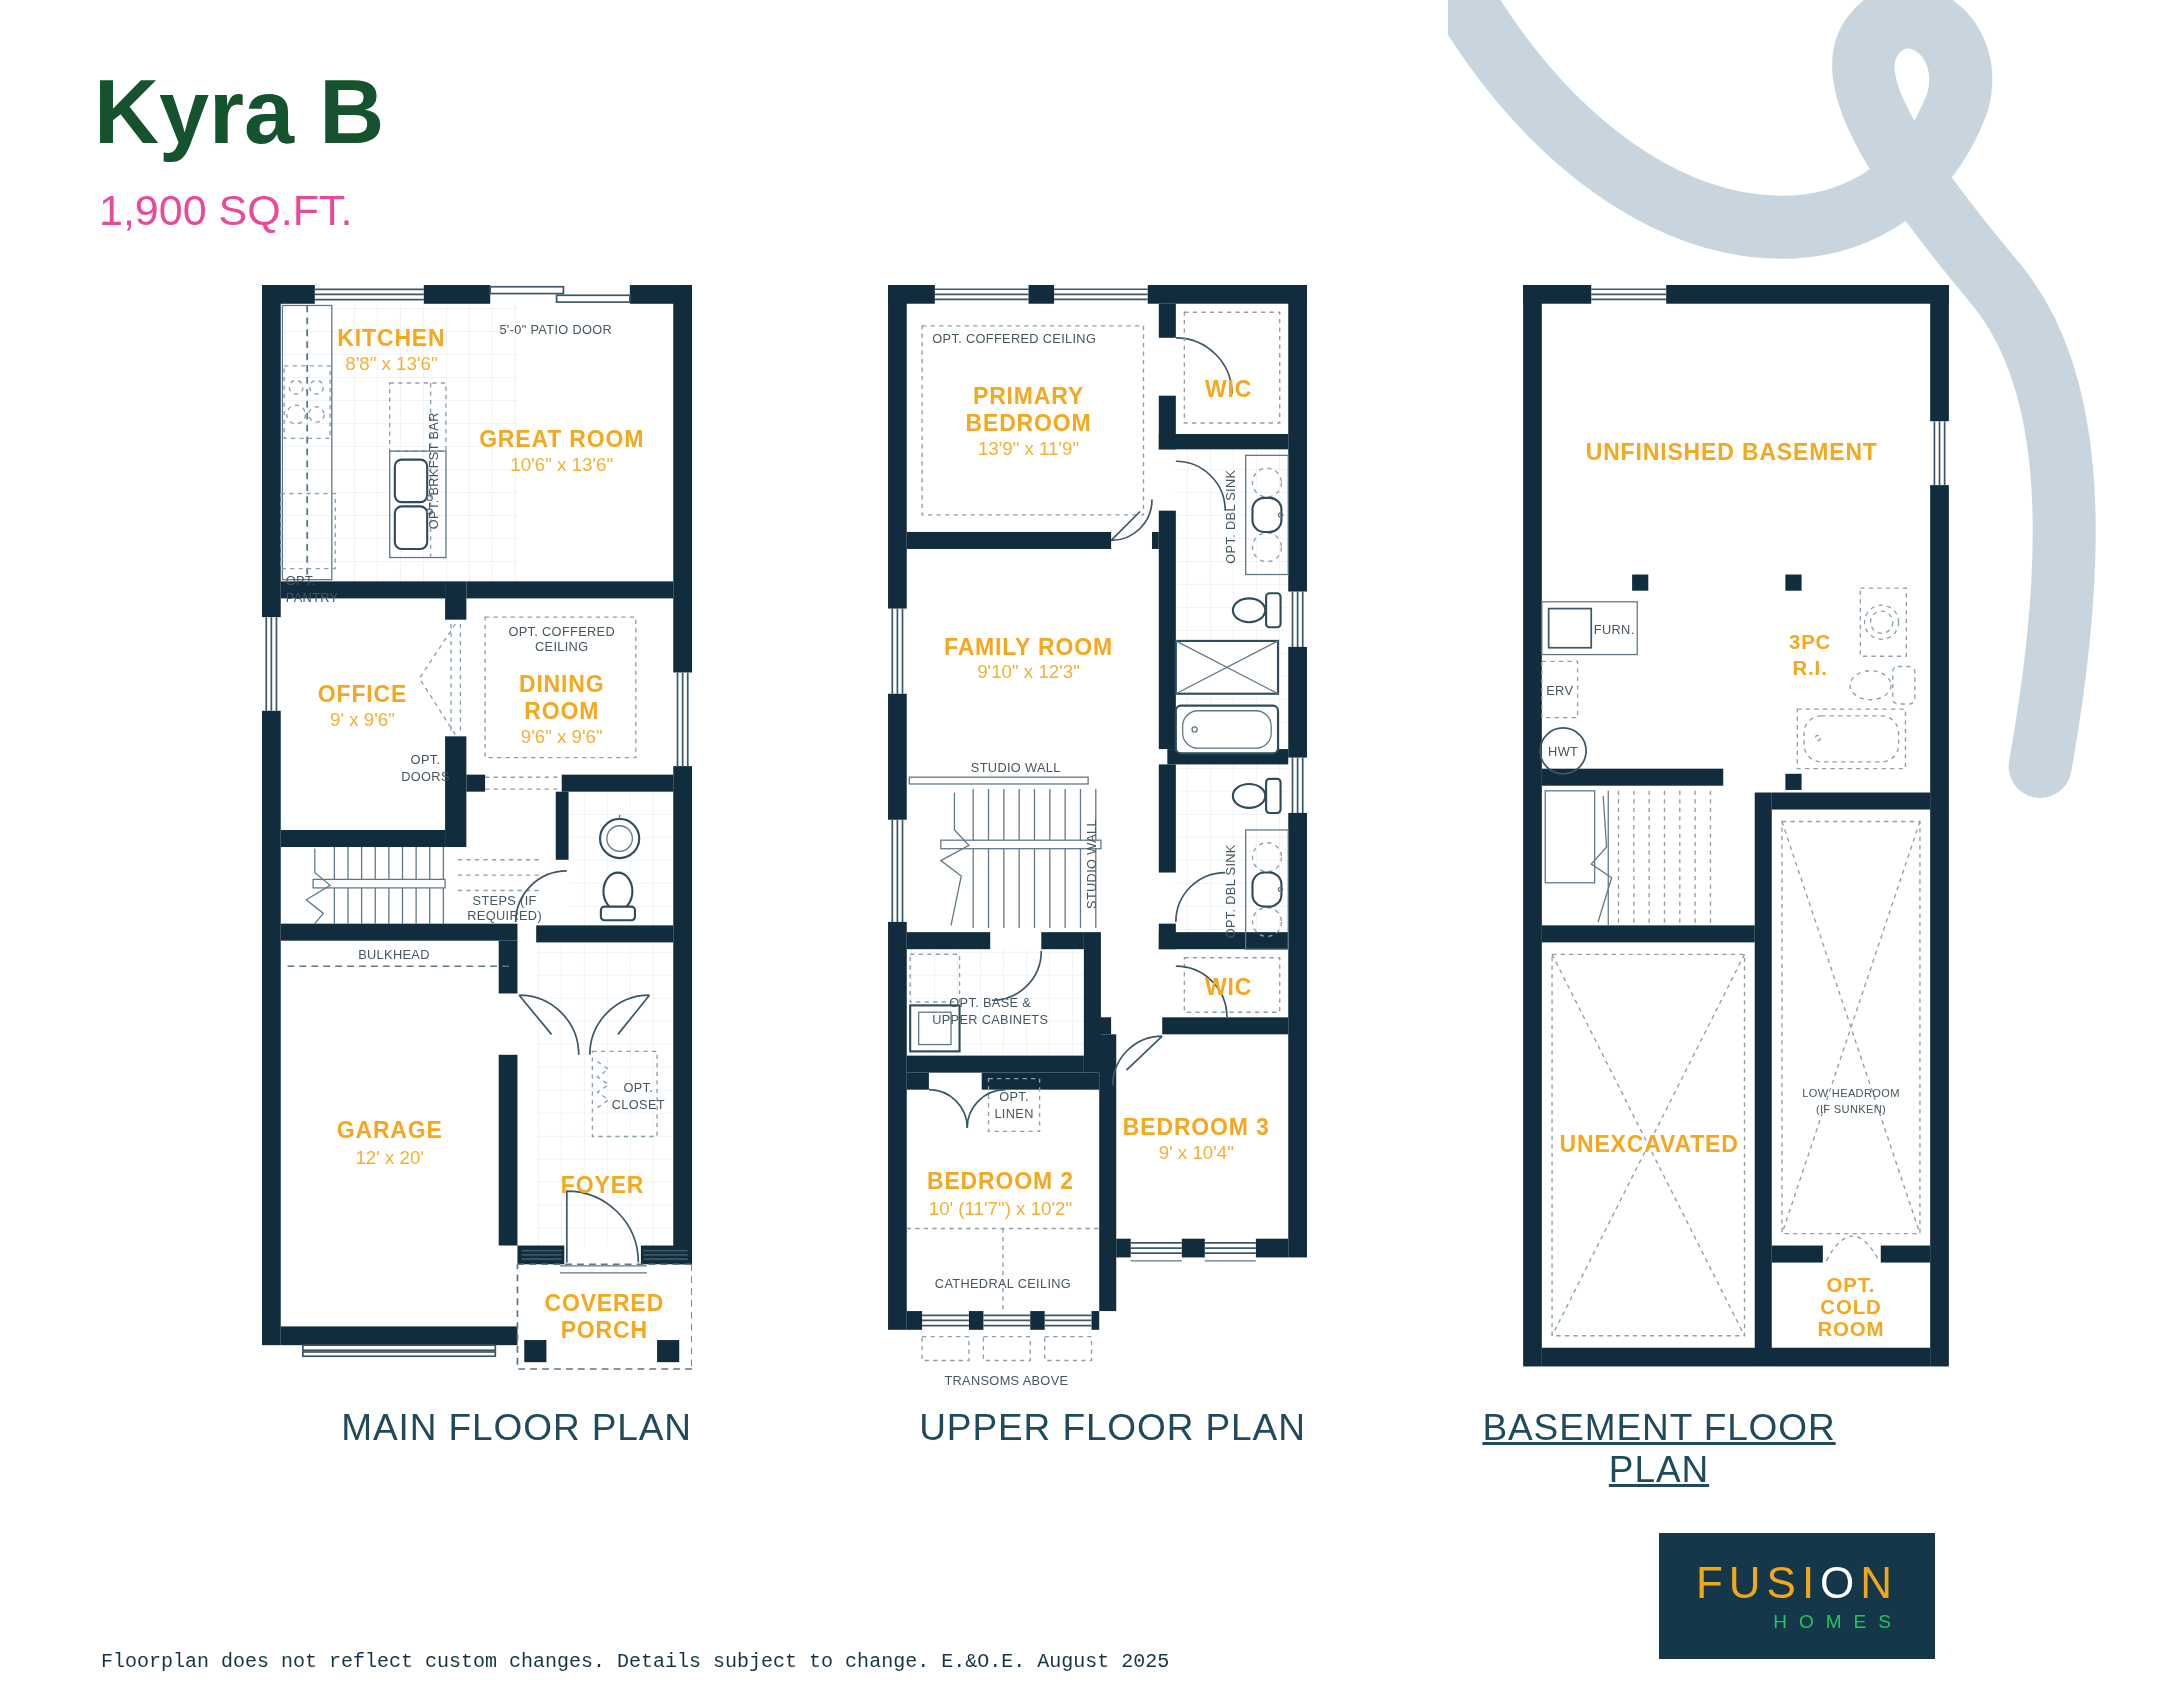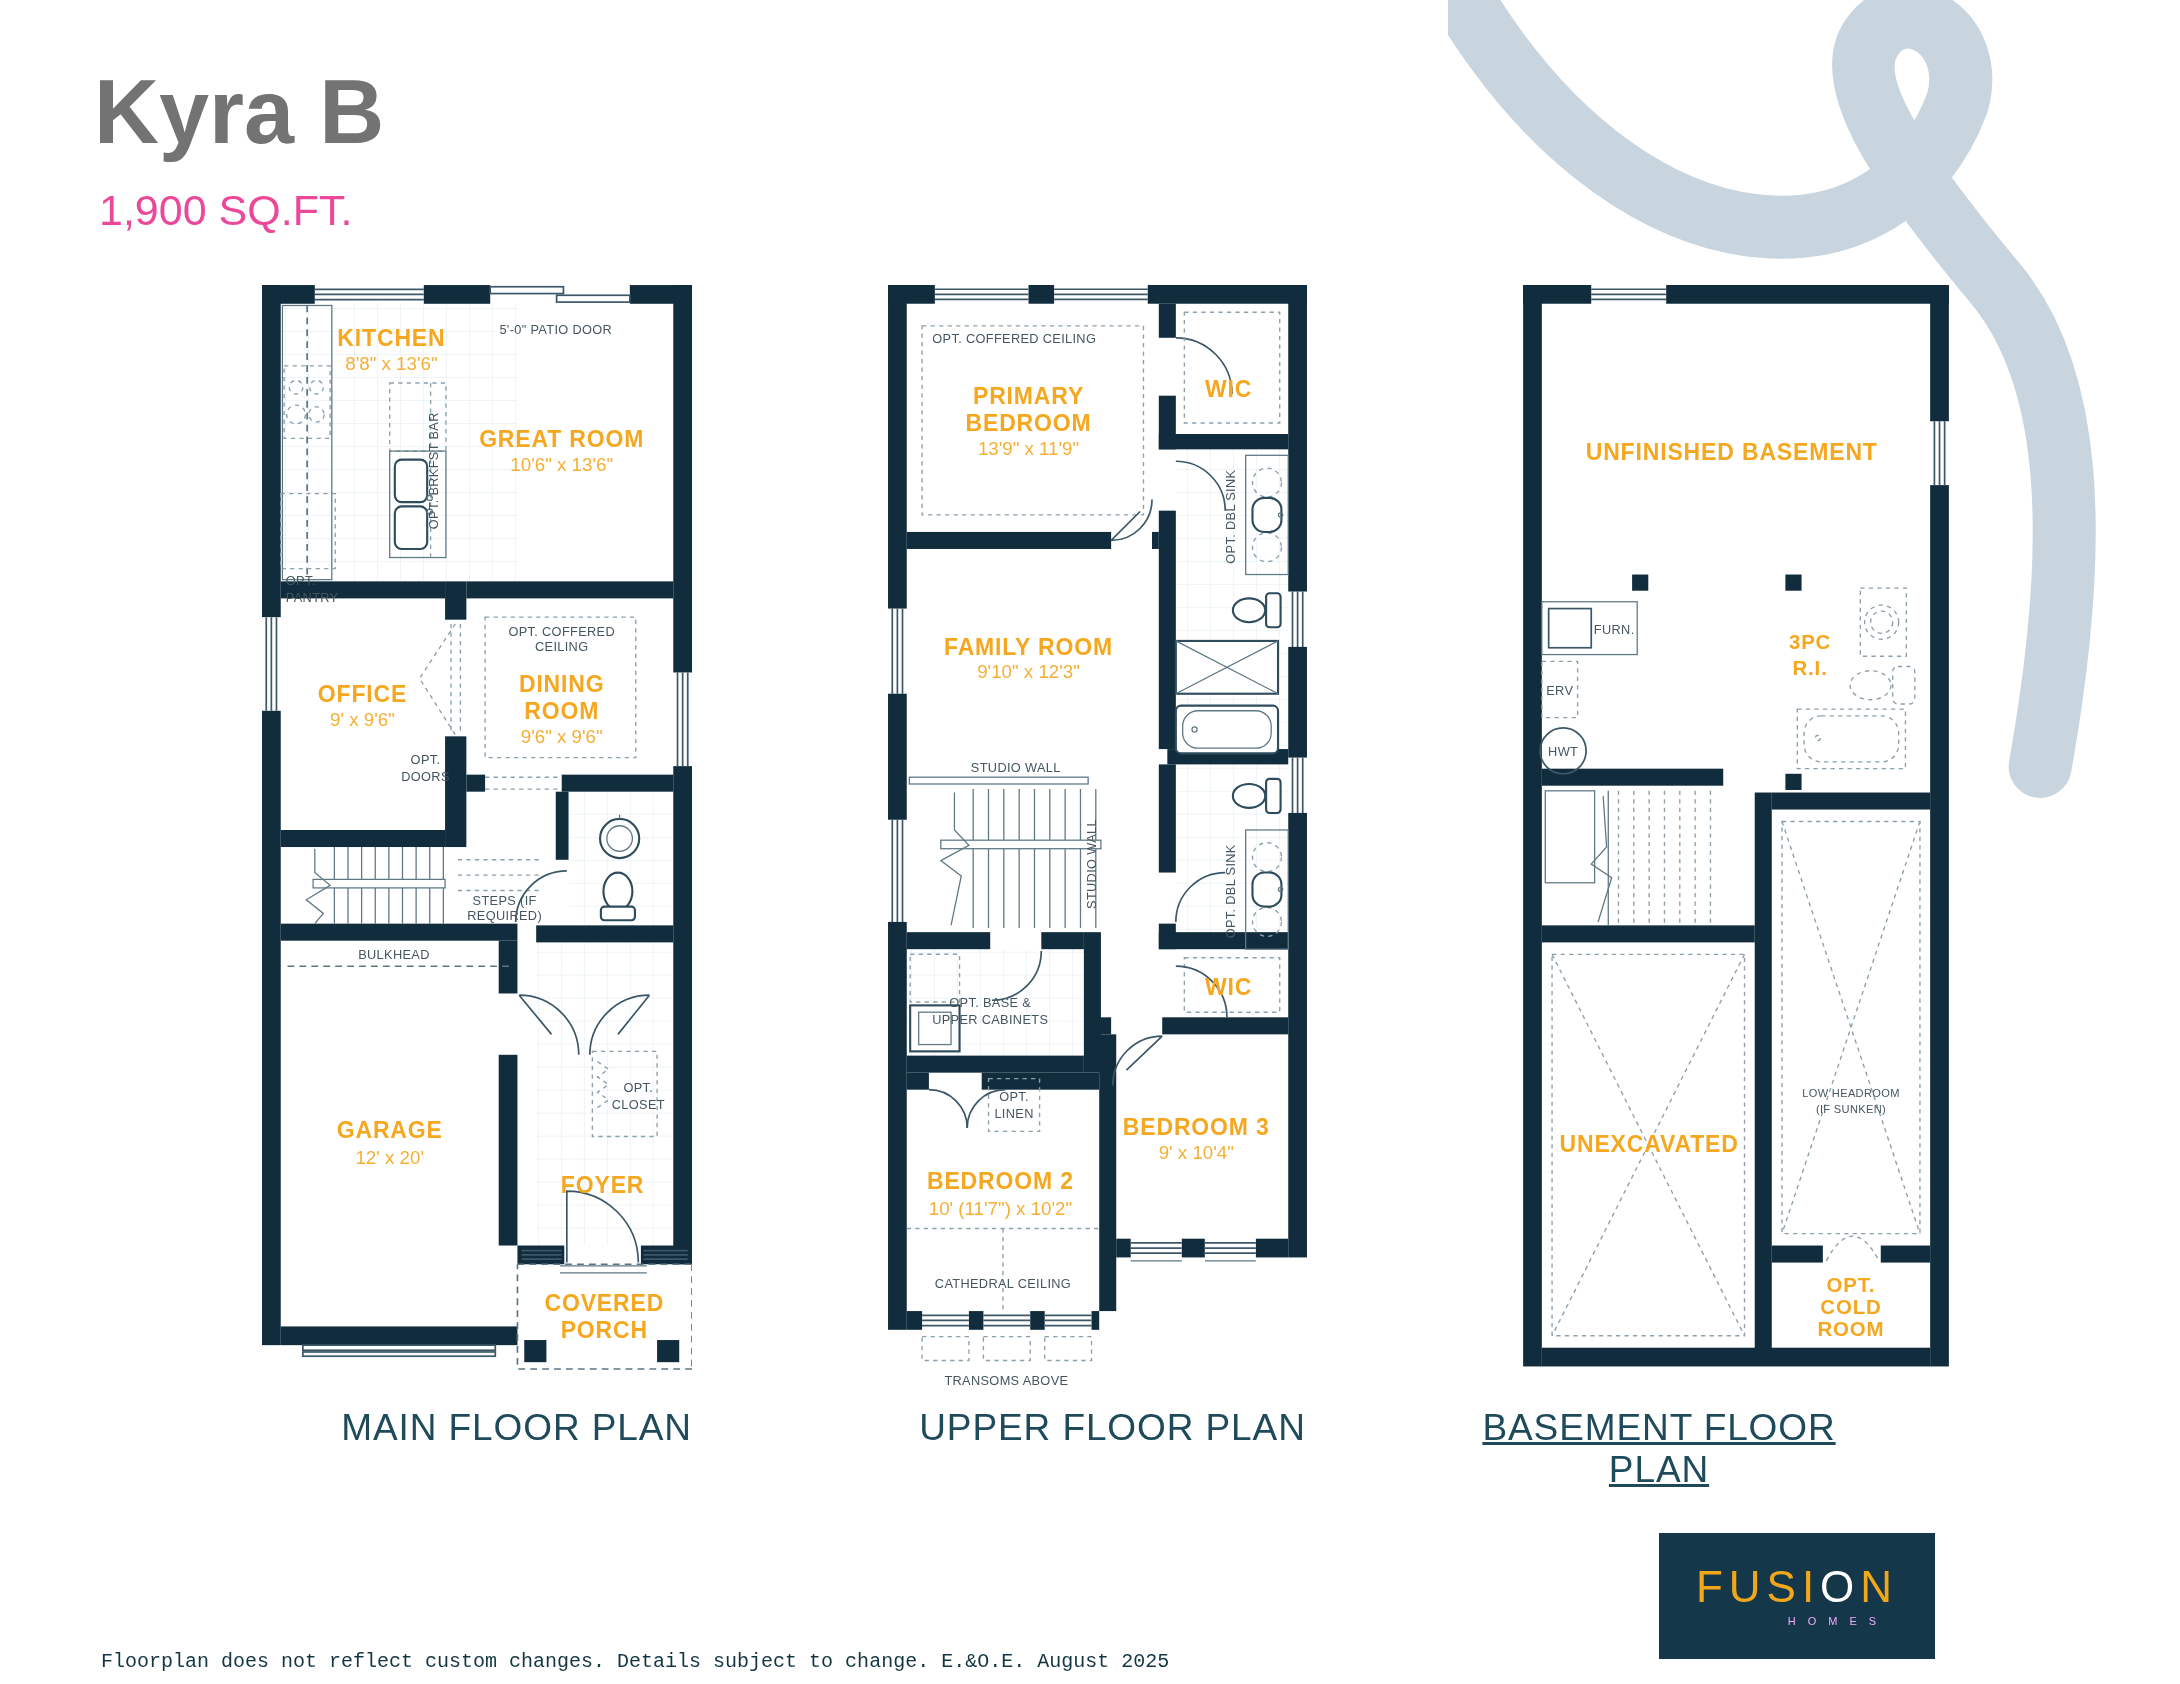--- a/index.html
+++ b/index.html
@@ -1,34 +1,34 @@
 <!DOCTYPE html>
 <html style="font-size:13.6px"><head>
 <meta charset="utf-8">
 <style>
   html,body{margin:0;padding:0;background:#fff;}
   body{width:2181px;height:1685px;position:relative;overflow:hidden;
        font-family:"Liberation Sans",sans-serif;}
   .ribbon{position:absolute;left:1448px;top:0;z-index:0;}
   .title{position:absolute;left:94px;top:61px;font-size:90px;font-weight:800;
-         color:#737373;letter-spacing:0;z-index:2;}
+         color:#14532d;letter-spacing:0;z-index:2;}
   .subtitle{position:absolute;left:99px;top:186px;font-size:43px;font-weight:400;
          color:#ec4899;z-index:2;}
   .plan{position:absolute;z-index:1;}
   .caption{position:absolute;top:1407px;font-size:37px;font-weight:300;
          color:#1F4A5C;text-align:center;letter-spacing:0.9px;z-index:2;}
   .cap-main{left:262px;width:430px;text-align:right;}
   .cap-upper{left:903px;width:419px;}
   .cap-base{left:1446px;width:426px;text-decoration:underline;}
   .footer{position:absolute;left:101px;top:1650px;font-size:20px;color:#143644;z-index:2;font-family:Liberation Mono, monospace;}
   .logo{position:absolute;left:1659px;top:1533px;width:276px;height:126px;background:#14374A;
         display:flex;flex-direction:column;align-items:center;justify-content:center;z-index:2;}
   .logo-brand{font-size:44px;font-weight:300;letter-spacing:6px;color:#F2A71B;line-height:1;}
   .logo-brand .o{color:#ffffff;}
-  .logo-sub{font-size:11px;font-weight:400;letter-spacing:12px;color:#f0abfc;margin-top:6.8px;margin-left:82px;line-height:1;}
+  .logo-sub{font-size:19px;font-weight:400;letter-spacing:12px;color:#22c55e;margin-top:6.8px;margin-left:82px;line-height:1;}
   
   svg text{font-family:"Liberation Sans",sans-serif;}
   .wall{fill:#112C3D;}
   .w-line{stroke:#3C5868;stroke-width:2;fill:none;}
   .w-thin{stroke:#60788573;stroke:#5F7885;stroke-width:1.5;fill:none;}
   .fixw{stroke:#2F4C5C;stroke-width:2.5;fill:#ffffff;}
   .dash{stroke:#5E7682;stroke-width:2;fill:none;stroke-dasharray:8 6;}
   .dash-light{stroke:#8CA0AC;stroke-width:1.6;fill:none;stroke-dasharray:5 5;}
   .room-name{fill:#F5A71F;font-weight:800;font-size:27px;text-anchor:middle;letter-spacing:1px;}
   .room-dims{fill:#F4AF35;font-weight:400;font-size:22px;text-anchor:middle;}

